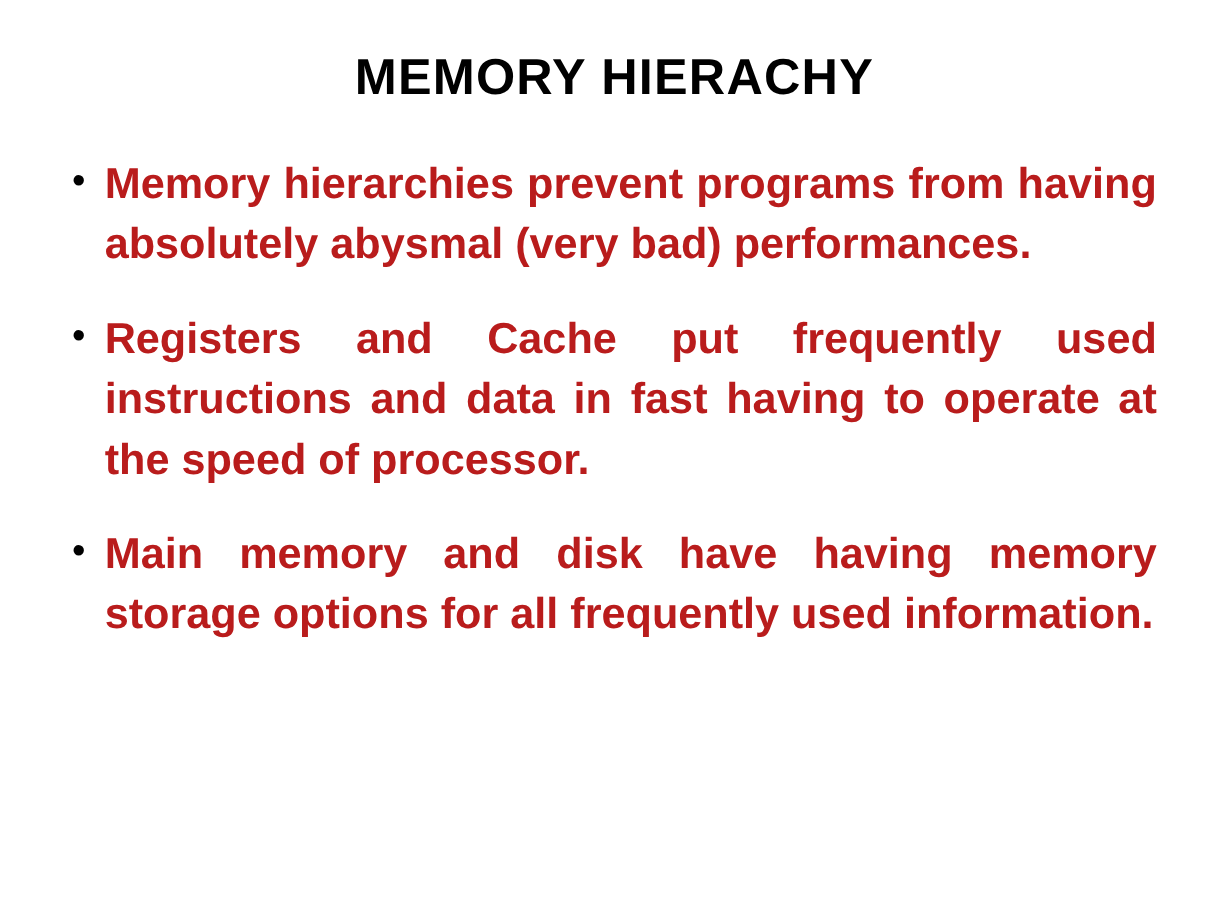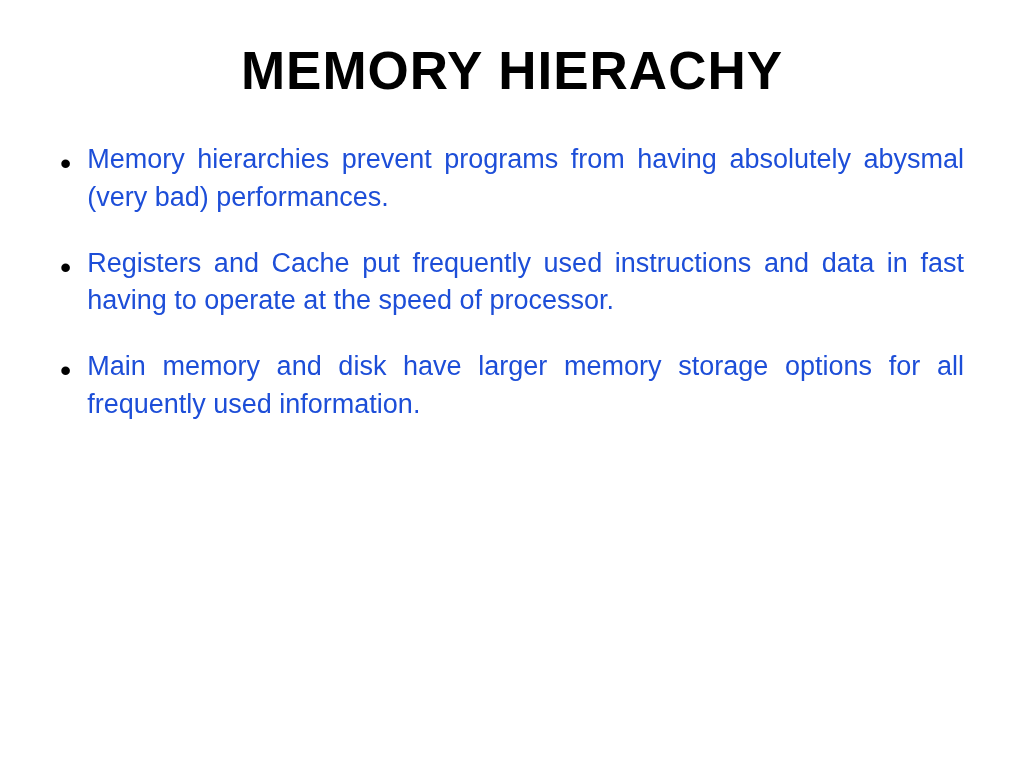--- a/index.html
+++ b/index.html
@@ -15,21 +15,21 @@
       font-family: 'Arial', sans-serif;
       display: flex;
       flex-direction: column;
       align-items: center;
       justify-content: flex-start;
       padding: 40px 60px 40px 60px;
       overflow: hidden;
     }
 
     .title {
-      font-size: 53px;
+      font-size: 42px;
       font-weight: 900;
       margin-bottom: 40px;
       color: #000000;
       letter-spacing: 1px;
     }
 
     .content {
       width: 100%;
       display: flex;
       flex-direction: column;
@@ -45,25 +45,26 @@
 
     .bullet-dot {
       font-size: 32px;
       line-height: 1.3;
       color: #000000;
       flex-shrink: 0;
       margin-top: 2px;
     }
 
     .bullet-text {
-      font-size: 27px;
+      font-size: 36px;
       line-height: 1.4;
-      color: #1d4ed8;
+      color: #b91c1c;
       text-align: justify;
       flex: 1;
+      font-weight: bold;
     }
   </style>
 </head>
 <body>
 
 <h1 class="title">MEMORY HIERACHY</h1>
 
 <div class="content">
 
   <div class="bullet-item">
@@ -71,16 +72,16 @@
     <span class="bullet-text">Memory hierarchies prevent programs from having absolutely abysmal (very bad) performances.</span>
   </div>
 
   <div class="bullet-item">
     <span class="bullet-dot">•</span>
     <span class="bullet-text">Registers and Cache put frequently used instructions and data in fast having to operate at the speed of processor.</span>
   </div>
 
   <div class="bullet-item">
     <span class="bullet-dot">•</span>
-    <span class="bullet-text">Main memory and disk have larger memory storage options for all frequently used information.</span>
+    <span class="bullet-text">Main memory and disk have having memory storage options for all frequently used information.</span>
   </div>
 
 </div>
 
 </body></html>

